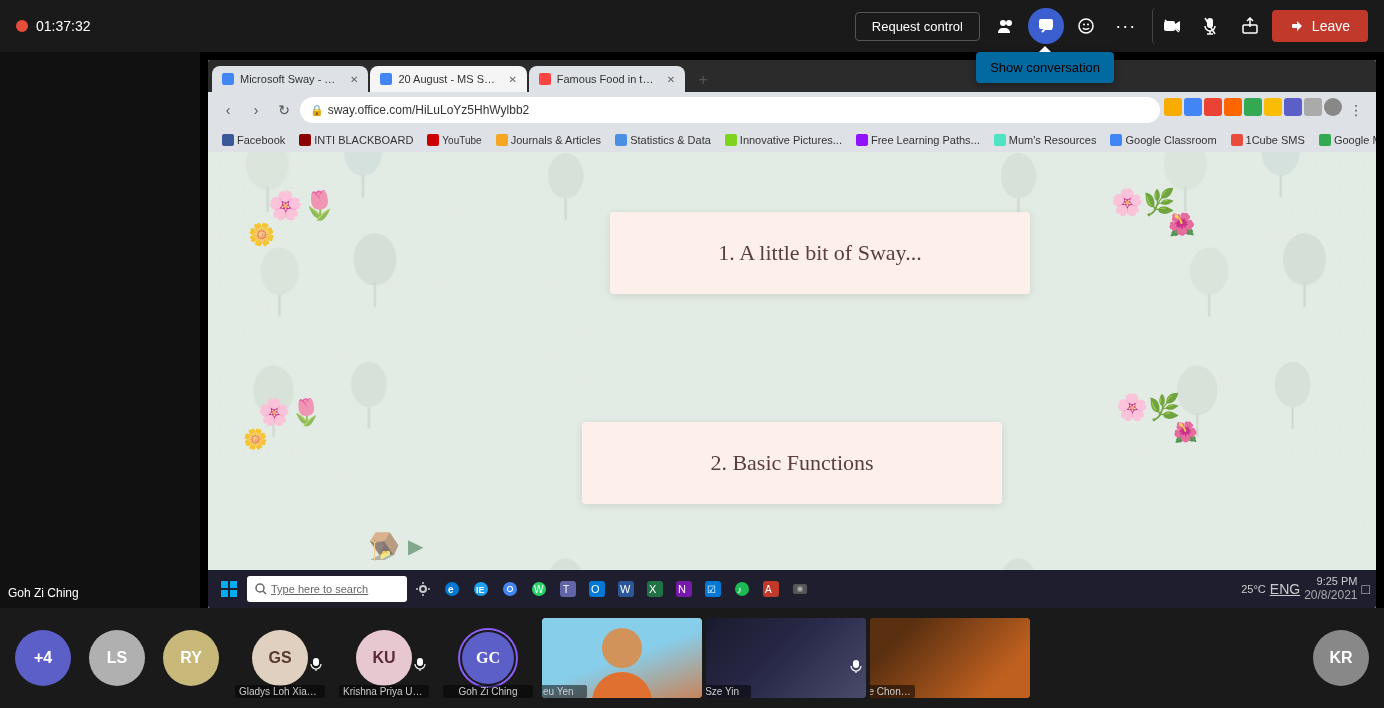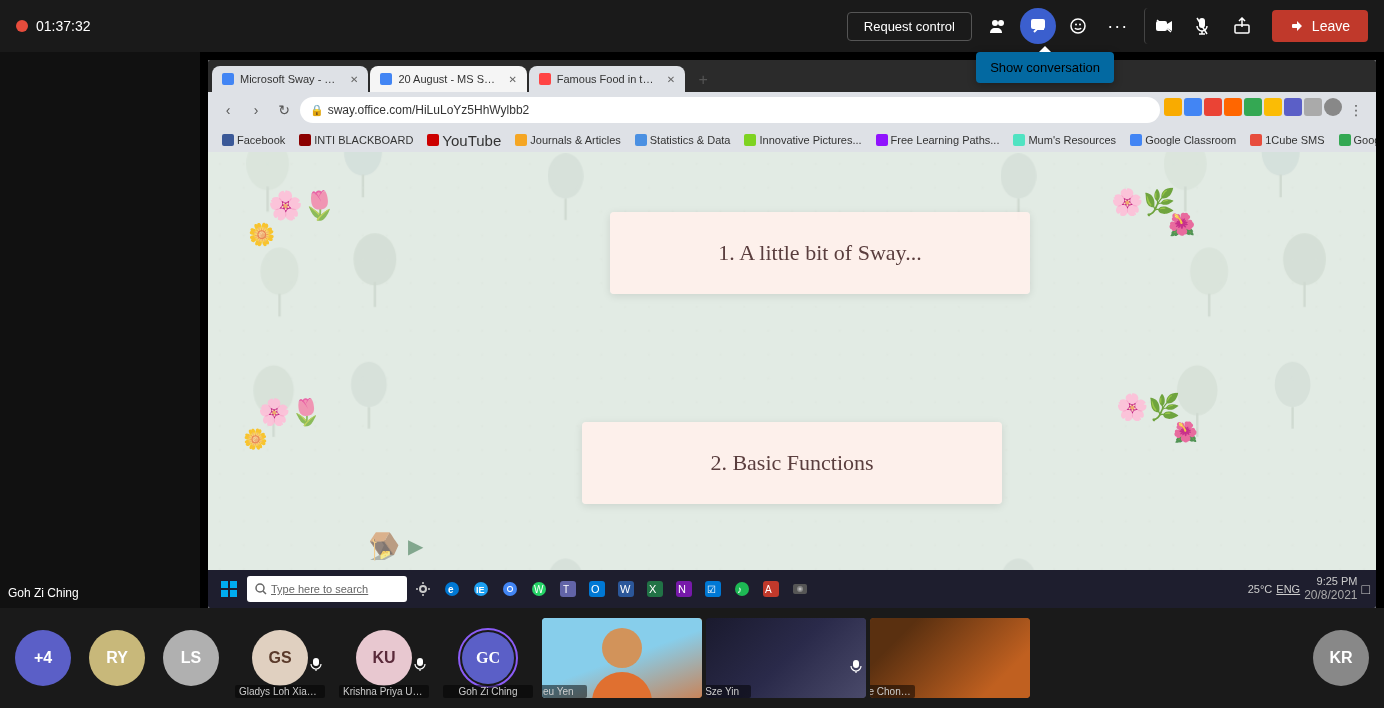--- a/index.html
+++ b/index.html
@@ -88,21 +88,20 @@
       background: #c0392b;
       border: none;
       color: white;
       padding: 8px 18px;
       border-radius: 4px;
       font-size: 14px;
       cursor: pointer;
       display: flex;
       align-items: center;
       gap: 6px;
-      margin-left: 8px;
     }
 
     
     .show-conversation-tooltip {
       position: absolute;
       top: 52px;
       right: 270px;
       background: #0369a1;
       color: #000000;
       padding: 8px 14px;
@@ -633,21 +632,21 @@
         <div class="bookmark-item">
           <div class="bookmark-icon fb"></div>
           <span style="font-size:11px;">Facebook</span>
         </div>
         <div class="bookmark-item">
           <div class="bookmark-icon inti"></div>
           <span style="font-size:11px;">INTI BLACKBOARD</span>
         </div>
         <div class="bookmark-item">
           <div class="bookmark-icon yt"></div>
-          <span style="font-size:15px;">YouTube</span>
+          <span style="font-size:10px;">YouTube</span>
         </div>
         <div class="bookmark-item">
           <div class="bookmark-icon jrnl"></div>
           <span style="font-size:11px;">Journals &amp; Articles</span>
         </div>
         <div class="bookmark-item">
           <div class="bookmark-icon stats"></div>
           <span style="font-size:11px;">Statistics &amp; Data</span>
         </div>
         <div class="bookmark-item">
@@ -895,44 +894,44 @@
               <rect x="1" y="3" width="14" height="10" rx="2" fill="#555"></rect>
               <circle cx="8" cy="8" r="3" fill="#888"></circle>
               <circle cx="8" cy="8" r="1.5" fill="#bbb"></circle>
             </svg>
         </div>
 
         <div class="win-taskbar-right">
           <div style="display:flex;align-items:center;gap:3px;">
             <span style="font-size:11px;color:#ccc;">25°C</span>
           </div>
-          <div style="font-size:11px;color:#ccc;text-decoration:underline;">ENG</div>
+          <div style="font-size:14px;color:#ccc;text-decoration:underline;">ENG</div>
           <div class="win-clock">
             <div style="font-size:11px;color:#ccc;">9:25 PM</div>
             <div style="font-size:12px;color:#aaa;">20/8/2021</div>
           </div>
           <div style="font-size:14px;color:#ccc;">□</div>
         </div>
       </div>
     </div>
   </div>
 </div>
 
 <div class="participants-strip">
 
   <div class="participant-tile" style="width:70px;">
     <div class="participant-avatar plus-count">+4</div>
   </div>
 
   <div class="participant-tile" style="width:70px;">
+    <div class="participant-avatar" style="background:#b0b0b0;">LS</div>
+  </div>
+
+  <div class="participant-tile" style="width:70px;">
     <div class="participant-avatar" style="background:#c8b87a;">RY</div>
-  </div>
-
-  <div class="participant-tile" style="width:70px;">
-    <div class="participant-avatar" style="background:#b0b0b0;">LS</div>
   </div>
 
   <div class="participant-tile" style="width:100px;position:relative;">
     <div class="participant-avatar" style="background:#e0d0c0;color:#5a3a2a;width:56px;height:56px;">GS</div>
     <div class="participant-name">Gladys Loh Xiao Shan</div>
     <div style="position:absolute;bottom:22px;right:8px;">
       <svg width="12" height="14" viewBox="0 0 12 14" fill="white">
           <rect x="3" y="0" width="6" height="8" rx="3" fill="white"></rect>
           <path d="M1 6a5 5 0 0010 0" stroke="white" stroke-width="1.2" fill="none"></path>
           <line x1="6" y1="11" x2="6" y2="13" stroke="white" stroke-width="1.2"></line>

